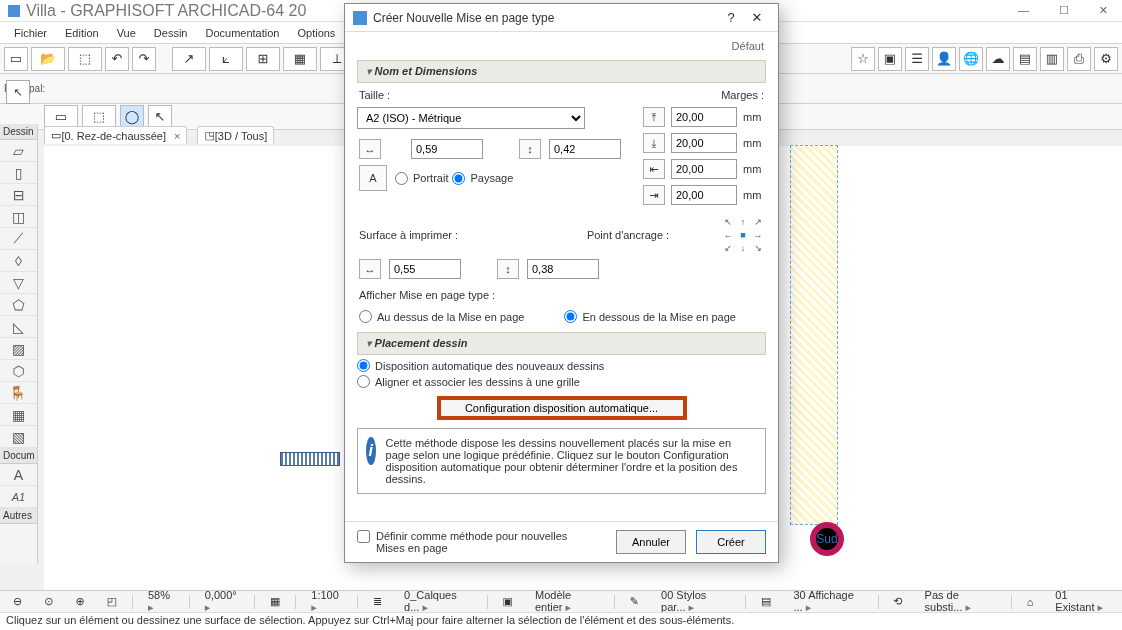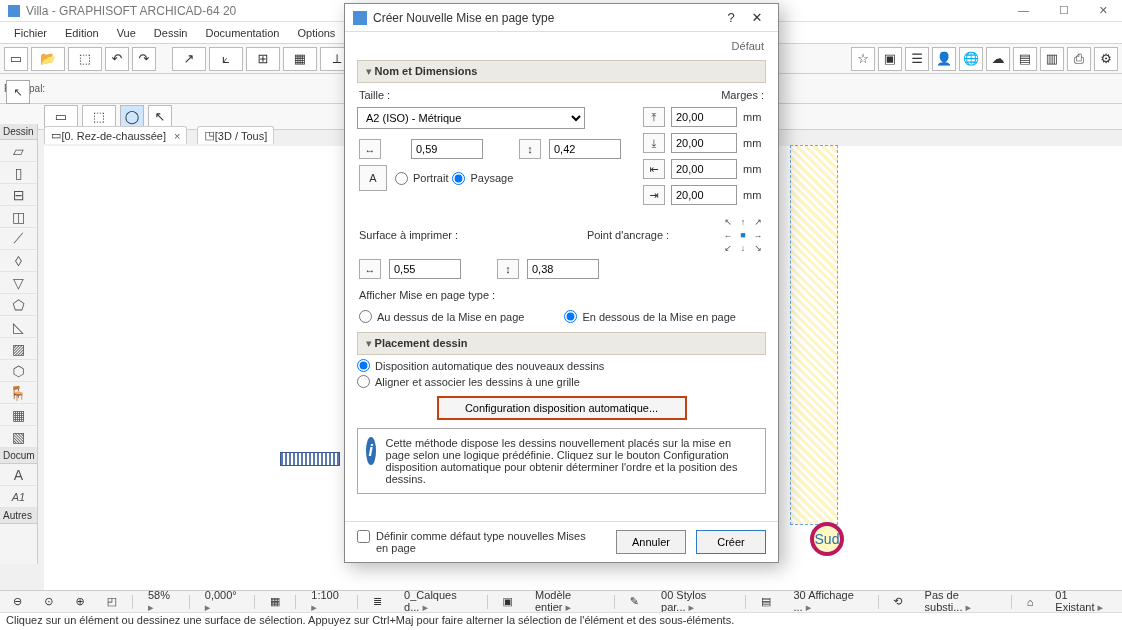--- a/index.html
+++ b/index.html
@@ -1,20 +1,20 @@
 <!DOCTYPE html>
 <html><head>
 <meta charset="utf-8">
 <style>
 * { margin:0; padding:0; box-sizing:border-box; font-family:"Segoe UI",Tahoma,sans-serif; font-size:11px; }
 body { background:#f0f0f0; width:1122px; height:630px; overflow:hidden; position:relative; color:#333;}
 
 .titlebar { height:22px; background:#fff; display:flex; align-items:center; padding:0 8px; border-bottom:1px solid #e0e0e0;}
 .titlebar .icon{width:12px;height:12px;background:#4a90d9;margin-right:6px;}
-.titlebar .title{color:#777;font-size:12px;}
+.titlebar .title{color:#777;font-size:16px;}
 .winctrl{margin-left:auto;display:flex;gap:18px;color:#666;}
 .winctrl span{padding:2px 6px;}
 
 .menubar{height:22px;background:#fff;display:flex;align-items:center;padding:0 6px;gap:2px;border-bottom:1px solid #d5d5d5;}
 .menubar span{padding:3px 8px;color:#333;}
 
 .toolbar{height:30px;background:#f8f8f8;display:flex;align-items:center;padding:0 4px;gap:3px;border-bottom:1px solid #d0d0d0;}
 .tool{width:24px;height:24px;border:1px solid #bbb;background:#fff;display:inline-flex;align-items:center;justify-content:center;font-size:13px;}
 .tool.dd{width:34px;}
 .toolgap{width:10px;}
@@ -38,47 +38,47 @@
 .hintbar{position:absolute;left:0;right:0;bottom:0;height:18px;background:#fff;border-top:1px solid #ddd;padding:1px 6px;font-size:11px;color:#333;}
 
 .dialog{position:absolute;left:344px;top:3px;width:435px;height:560px;background:#fff;border:1px solid #888;box-shadow:5px 5px 18px rgba(0,0,0,.28);}
 .dlg-titlebar{height:28px;display:flex;align-items:center;padding:0 8px;border-bottom:1px solid #ddd;}
 .dlg-titlebar .dicon{width:14px;height:14px;background:#4a90d9;margin-right:6px;}
 .dlg-titlebar .dtitle{font-size:12px;color:#333;}
 .dlg-titlebar .dhelp{margin-left:auto;width:26px;text-align:center;font-size:13px;}
 .dlg-titlebar .dclose{width:26px;text-align:center;font-size:13px;}
 .dlg-body{padding:6px 12px;}
 .defaut{text-align:right;color:#666;padding:2px 2px 4px;}
-.section{background:#eceae5;border:1px solid #cfcabc;padding:4px 8px;margin:4px 0;font-weight:bold;color:#333;}
+.section{background:#eceae5;border:1px solid #cfcabc;padding:4px 8px;margin:4px 0;font-weight:bold;color:#333;font-style:italic;}
 .section::before{content:"▾ ";color:#666;font-weight:normal;}
 .row{display:flex;align-items:center;margin:6px 2px;gap:8px;}
 .lbl{width:52px;color:#333;}
 .inp{border:1px solid #999;padding:2px 4px;height:20px;background:#fff;}
 .inp.name{width:300px;}
 select.inp{width:228px;height:22px;}
 .smicon{width:22px;height:20px;border:1px solid #aaa;background:#fafafa;display:inline-flex;align-items:center;justify-content:center;font-size:11px;}
 .col{display:inline-flex;flex-direction:row;gap:4px;}
 .marg{display:flex;align-items:center;gap:6px;margin-bottom:6px;}
 .marg .inp{width:66px;}
 .anchor{width:42px;height:36px;display:grid;grid-template-columns:repeat(3,1fr);grid-template-rows:repeat(3,1fr);gap:3px;}
 .anchor span{font-size:9px;text-align:center;color:#555;}
 .anchor .c{color:#1b7fd6;font-weight:bold;}
 .radio{display:flex;align-items:center;gap:5px;margin:3px 0;}
 .radio input{margin:0;}
 .info{display:flex;gap:10px;border:1px solid #aaa;padding:8px;margin:8px 0;align-items:flex-start;background:#fff;}
 .info .i{width:28px;height:28px;border-radius:50%;background:#2f6fb3;color:#fff;display:flex;align-items:center;justify-content:center;font-weight:bold;font-size:16px;font-style:italic;}
-.cfgbtn{display:block;margin:8px auto;width:250px;height:24px;border:2px solid #c2410c;background:#f5f5f5;}
+.cfgbtn{display:block;margin:8px auto;width:250px;height:24px;border:4px solid #c2410c;background:#f5f5f5;}
 .dlg-footer{position:absolute;left:0;right:0;bottom:0;padding:8px 12px;border-top:1px solid #ddd;display:flex;align-items:center;gap:10px;}
 .dlg-footer .chk{display:flex;align-items:flex-start;gap:6px;max-width:230px;}
 .btn{width:70px;height:24px;border:1px solid #888;background:#f2f2f2;}
 .btn.primary{border:1px solid #2f79c4;}
 
 .sheet{position:absolute;left:790px;top:145px;width:48px;height:380px;background:repeating-linear-gradient(45deg,#fff4c4,#fff4c4 3px,#fff 3px,#fff 6px);border:1px dashed #6aa7e8;}
 .compass{position:absolute;left:810px;top:522px;width:40px;height:40px;}
-.compass .bub{width:34px;height:34px;border:4px solid #be185d;border-radius:50%;background:#fef9c3;display:flex;align-items:center;justify-content:center;color:#2a6db3;font-size:14px;}
+.compass .bub{width:34px;height:34px;border:6px solid #be185d;border-radius:50%;background:#000000;display:flex;align-items:center;justify-content:center;color:#2a6db3;font-size:12px;}
 .obj{position:absolute;left:280px;top:452px;width:60px;height:14px;background:repeating-linear-gradient(90deg,#5b7bb0 0,#5b7bb0 2px,#fff 2px,#fff 4px);border:1px solid #3a5a90;}
 .cursor{position:absolute;left:706px;top:283px;font-size:14px;color:#000;}
 </style>
 </head>
 <body>
 
 <div class="titlebar">
   <span class="icon"></span>
   <span class="title">Villa - GRAPHISOFT ARCHICAD-64 20</span>
   <div class="winctrl">
@@ -330,20 +330,20 @@
       </label>
     <button class="cfgbtn">Configuration disposition automatique...</button>
     <div class="info">
       <div class="i">i</div>
       <div>Cette méthode dispose les dessins nouvellement placés sur la mise en page selon une logique prédéfinie. Cliquez sur le bouton Configuration disposition automatique pour obtenir déterminer l'ordre et la position des dessins.</div>
     </div>
   </div>
   <div class="dlg-footer">
     <label class="chk">
         <input type="checkbox" style=""> 
-        <span>Définir comme défaut type nouvelles Mises en page</span>
+        <span>Définir comme méthode pour nouvelles Mises en page</span>
       </label>
     <div style="margin-left:auto;display:flex;gap:10px;">
       <button class="btn">Annuler</button>
       <button class="btn primary">Créer</button>
     </div>
   </div>
 </div>
 
 </body></html>

